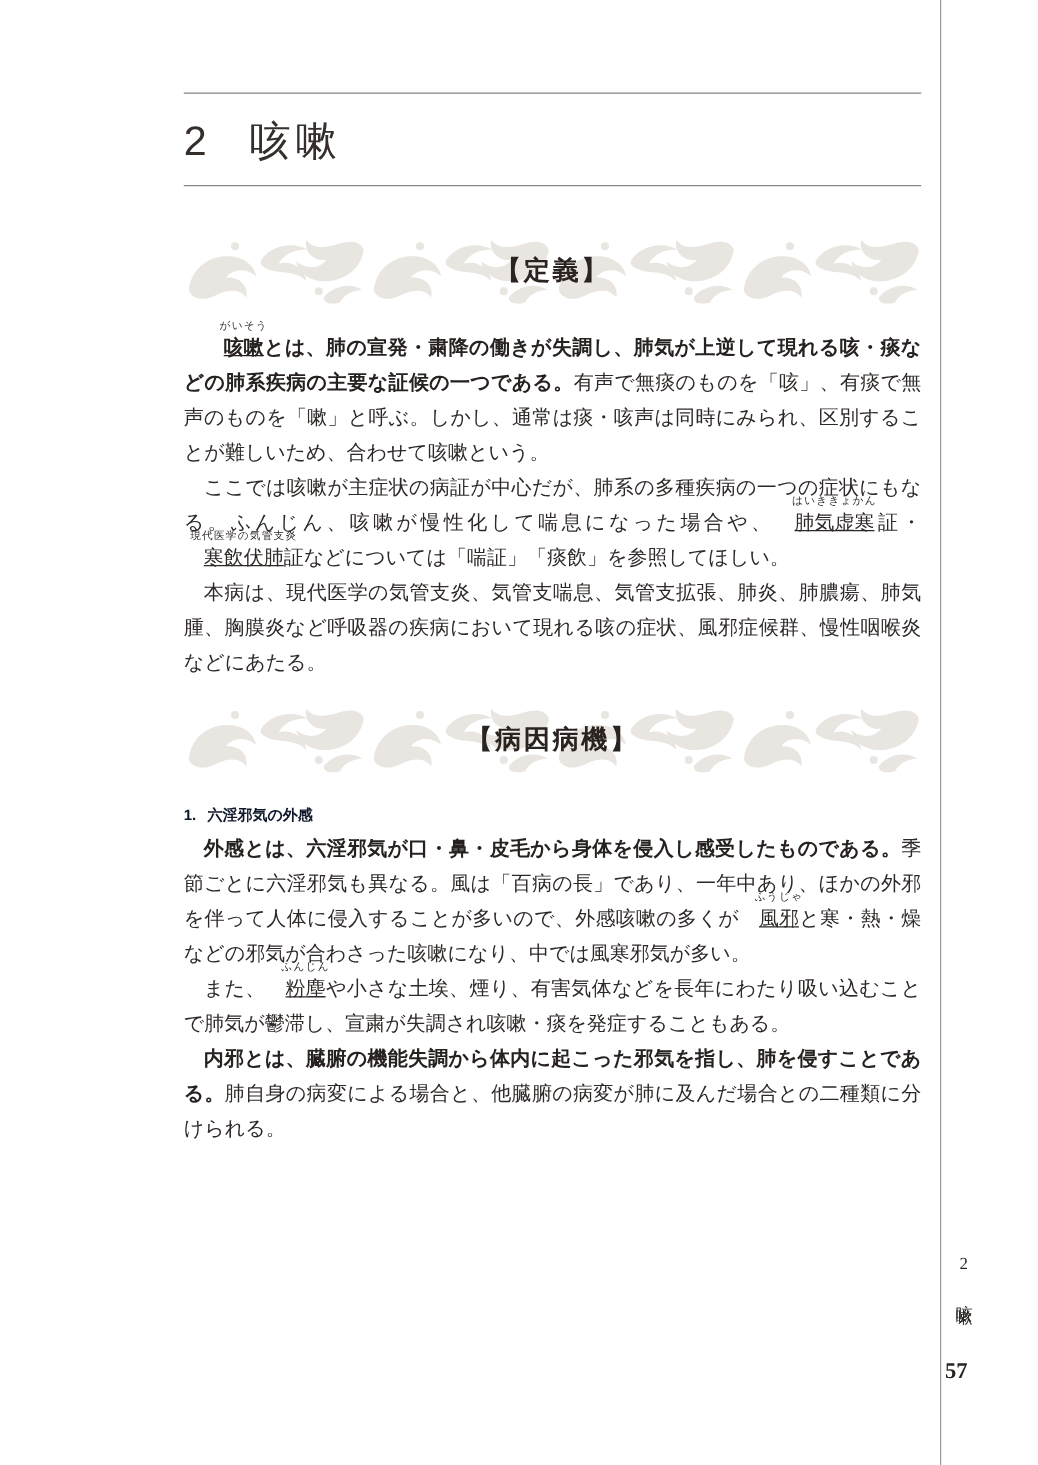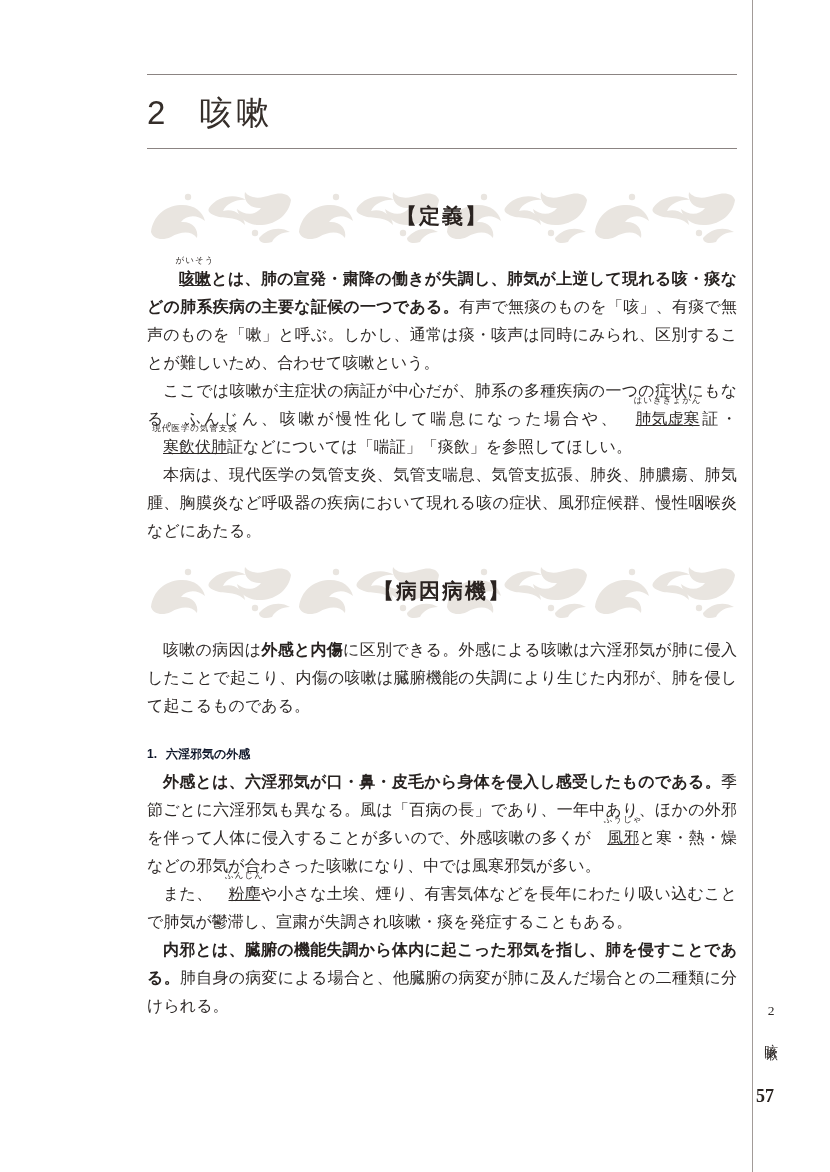--- a/index.html
+++ b/index.html
@@ -175,21 +175,20 @@
               <path d="M4 44 C6 28 18 18 33 17 C46 16 56 23 58 33 C50 26 39 27 34 34 C45 33 52 41 50 50 C44 42 33 44 24 49 C15 53 6 51 4 44 Z"></path>
               <path d="M62 20 C70 8 88 5 99 12 C90 11 80 15 76 23 C87 20 97 27 98 37 C90 28 77 31 69 28 C64 26 60 24 62 20 Z"></path>
               <circle cx="41" cy="9" r="3.2"></circle>
               <circle cx="108" cy="45" r="3.2"></circle>
               <path d="M144 12 C142 26 130 36 115 37 C102 38 92 31 90 21 C98 28 109 27 114 20 C103 21 96 13 98 4 C104 12 115 10 124 7 C133 4 142 5 144 12 Z"></path>
               <path d="M112 50 C120 40 134 38 143 44 C135 44 128 48 125 54 C118 56 112 55 112 50 Z"></path>
             </g>
           </svg>
           <span class="band-label">【病因病機】</span>
         </div>
-        <p class="para"><span class="reg">咳嗽の病因は</span><span class="bold">外感と内傷</span><span class="reg">に区別できる。外感による咳嗽は六淫邪気が肺に侵入したことで起こり、内傷の咳嗽は臓腑機能の失調により生じた内邪が、肺を侵して起こるものである。</span></p>
         <div class="sec-heading"><span class="sec-num">1.</span><span>六淫邪気の外感</span></div>
         <p class="para"><span class="bold">外感とは、六淫邪気が口・鼻・皮毛から身体を侵入し感受したものである。</span><span class="reg">季節ごとに六淫邪気も異なる。風は「百病の長」であり、一年中あり、ほかの外邪を伴って人体に侵入することが多いので、外感咳嗽の多くが</span><span class="ruby"><span class="rt">ふうじゃ</span>風邪</span><span class="reg">と寒・熱・燥などの邪気が合わさった咳嗽になり、中では風寒邪気が多い。</span></p>
         <p class="para"><span class="reg">また、</span><span class="ruby"><span class="rt">ふんじん</span>粉塵</span><span class="reg">や小さな土埃、煙り、有害気体などを長年にわたり吸い込むことで肺気が鬱滞し、宣粛が失調され咳嗽・痰を発症することもある。</span></p>
         <p class="para"><span class="bold">内邪とは、臓腑の機能失調から体内に起こった邪気を指し、肺を侵すことである。</span><span class="reg">肺自身の病変による場合と、他臓腑の病変が肺に及んだ場合との二種類に分けられる。</span></p>
       </div>
   </main>
 
 </div>
 
 </body></html>

